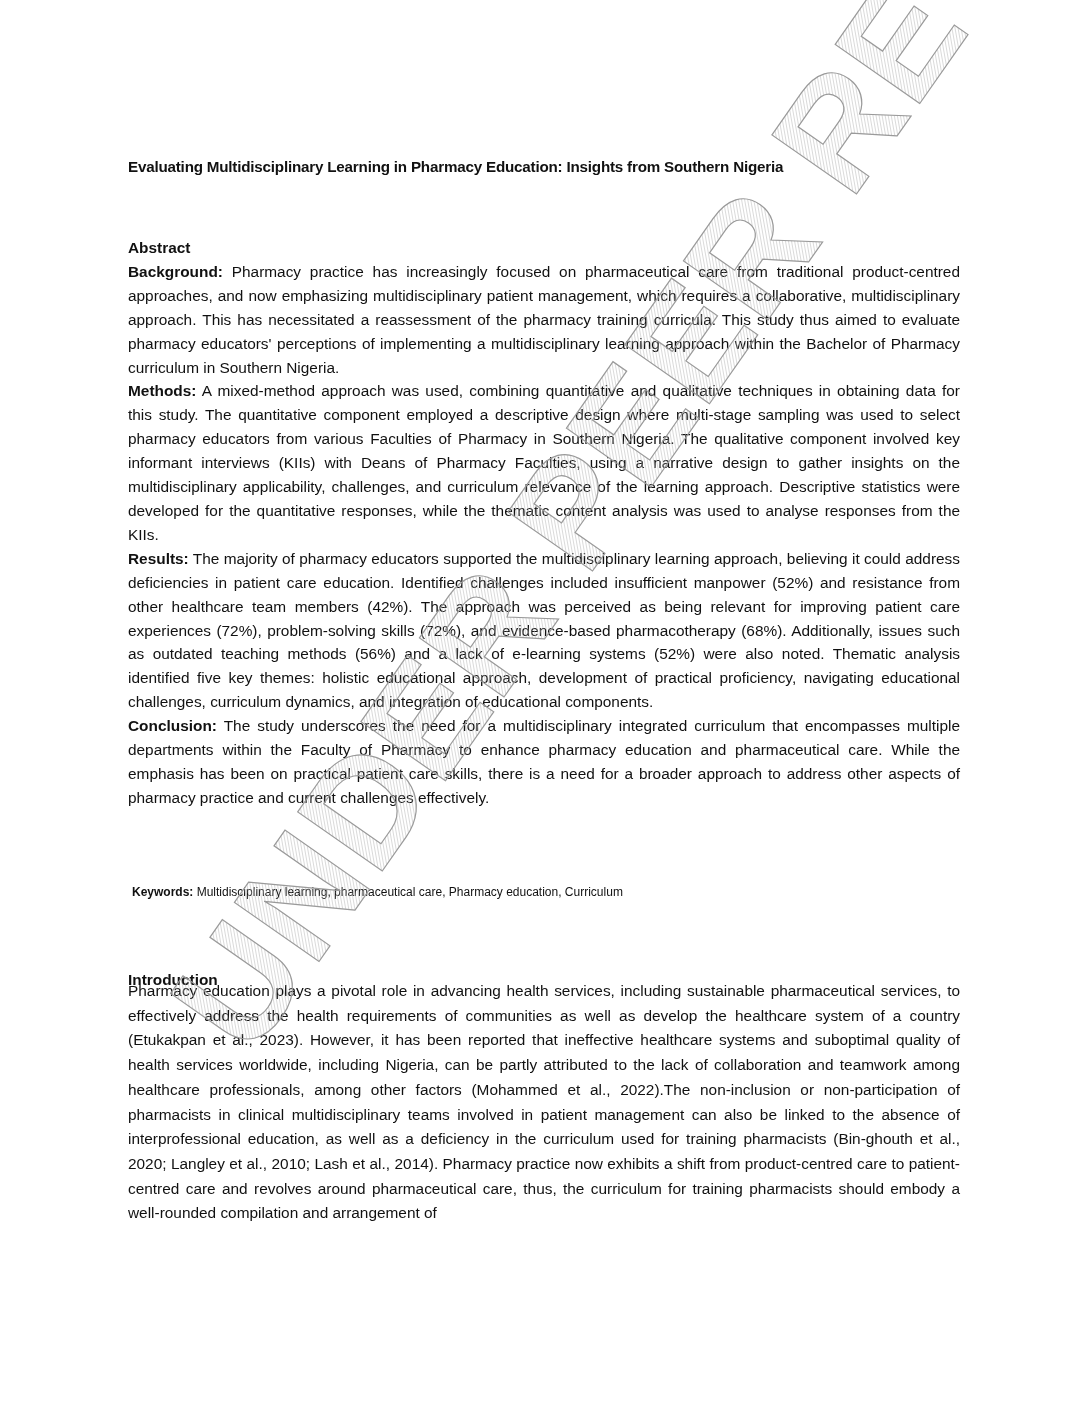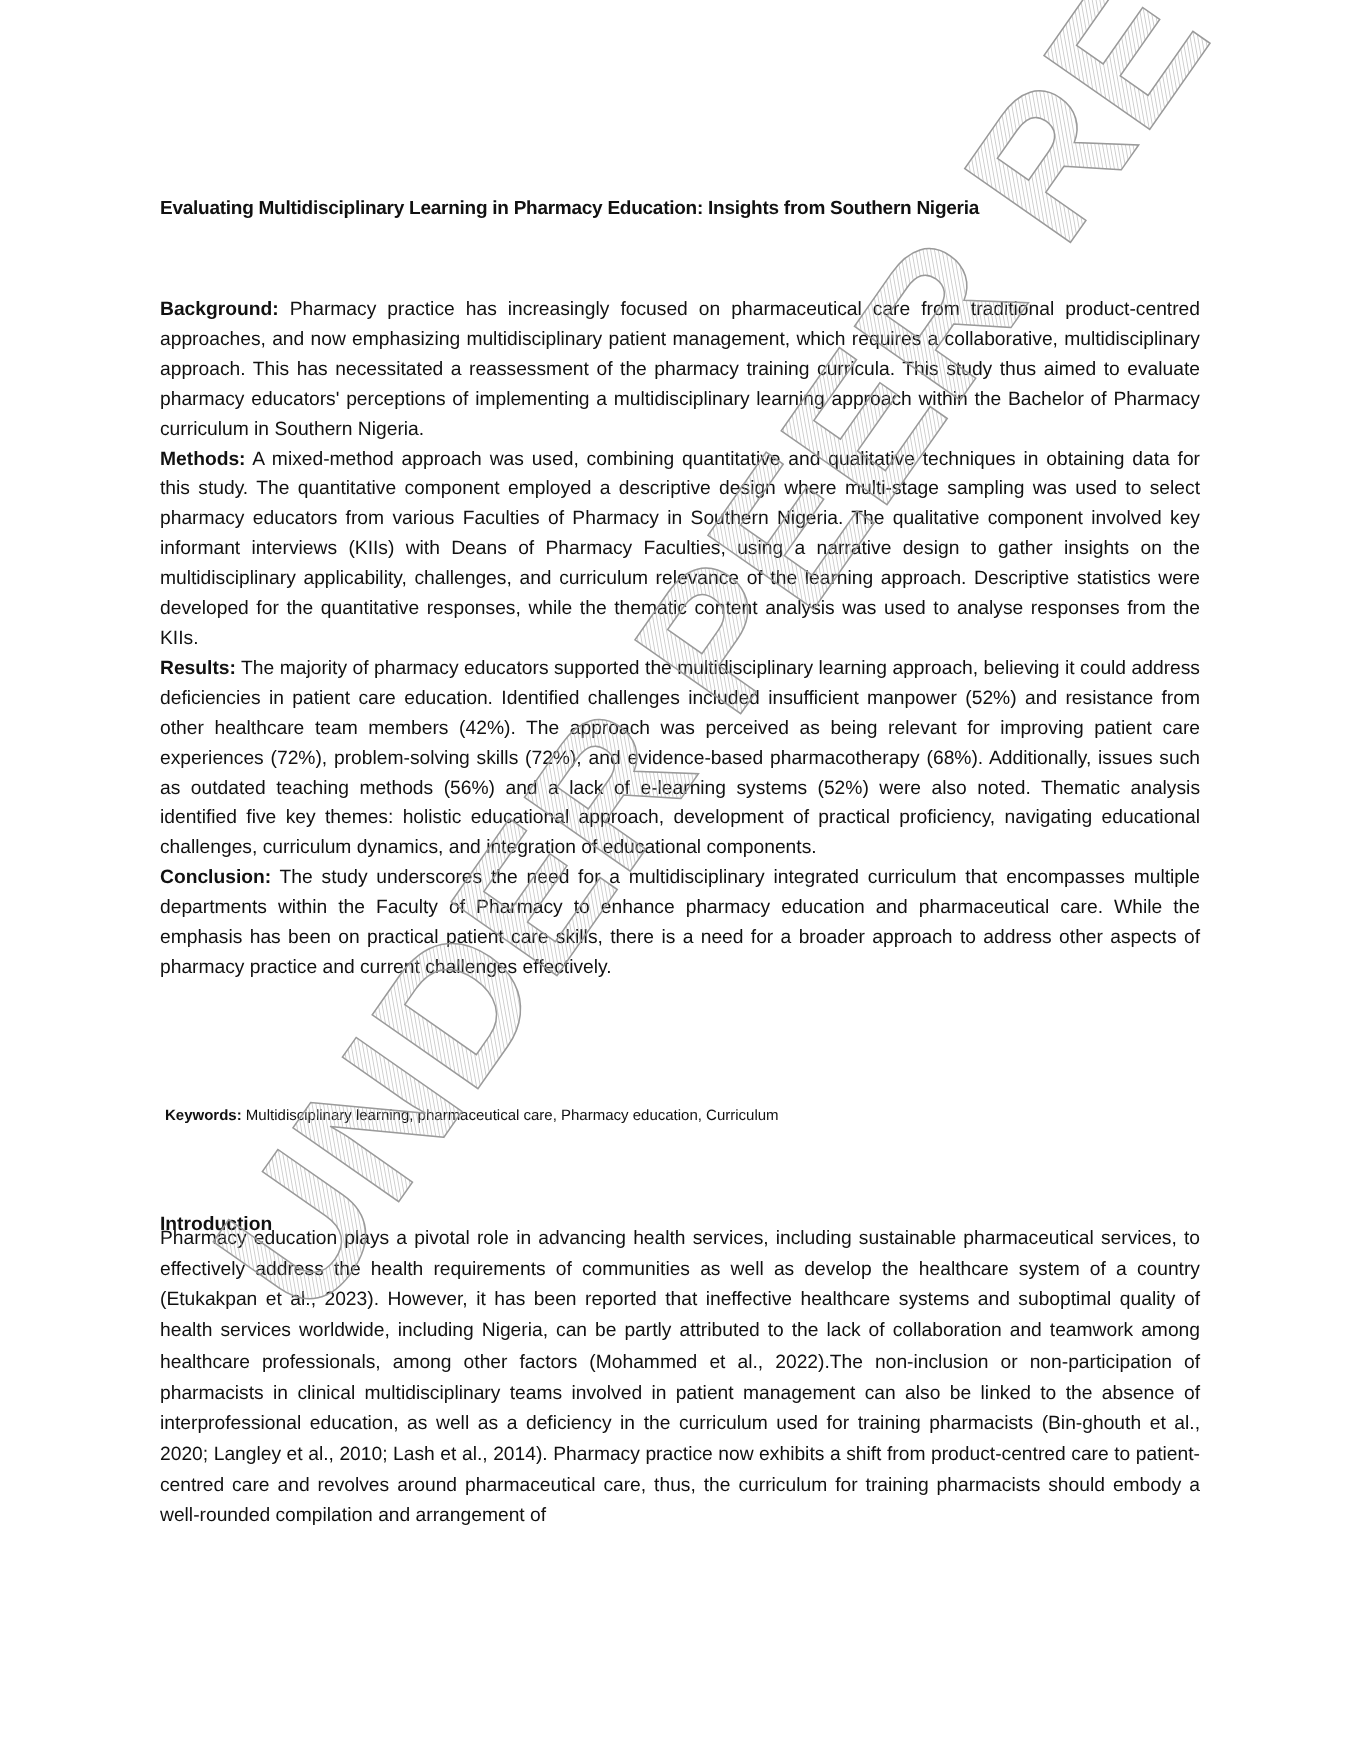--- a/index.html
+++ b/index.html
@@ -19,20 +19,21 @@
            line-height: 24.7px; text-align: justify; margin: 0; }
   .watermark { position: absolute; left: 0; top: 0; width: 1088px; height: 1408px; pointer-events: none; }
 </style>
 </head>
 <body>
 
 <div class="page">
   <div class="title">Evaluating Multidisciplinary Learning in Pharmacy Education: Insights from Southern Nigeria</div>
 
   <div class="abstract">
+    <p class="heading">Abstract</p>
     <p><span class="lbl">Background:</span><span> Pharmacy practice has increasingly focused on pharmaceutical care from traditional product-centred approaches, and now emphasizing multidisciplinary patient management, which requires a collaborative, multidisciplinary approach. This has necessitated a reassessment of the pharmacy training curricula. This study thus aimed to evaluate pharmacy educators' perceptions of implementing a multidisciplinary learning approach within the Bachelor of Pharmacy curriculum in Southern Nigeria.</span></p>
     <p><span class="lbl">Methods:</span><span> A mixed-method approach was used, combining quantitative and qualitative techniques in obtaining data for this study. The quantitative component employed a descriptive design where multi-stage sampling was used to select pharmacy educators from various Faculties of Pharmacy in Southern Nigeria. The qualitative component involved key informant interviews (KIIs) with Deans of Pharmacy Faculties, using a narrative design to gather insights on the multidisciplinary applicability, challenges, and curriculum relevance of the learning approach. Descriptive statistics were developed for the quantitative responses, while the thematic content analysis was used to analyse responses from the KIIs.</span></p>
     <p><span class="lbl">Results:</span><span> The majority of pharmacy educators supported the multidisciplinary learning approach, believing it could address deficiencies in patient care education. Identified challenges included insufficient manpower (52%) and resistance from other healthcare team members (42%). The approach was perceived as being relevant for improving patient care experiences (72%), problem-solving skills (72%), and evidence-based pharmacotherapy (68%). Additionally, issues such as outdated teaching methods (56%) and a lack of e-learning systems (52%) were also noted. Thematic analysis identified five key themes: holistic educational approach, development of practical proficiency, navigating educational challenges, curriculum dynamics, and integration of educational components.</span></p>
     <p><span class="lbl">Conclusion:</span><span> The study underscores the need for a multidisciplinary integrated curriculum that encompasses multiple departments within the Faculty of Pharmacy to enhance pharmacy education and pharmaceutical care. While the emphasis has been on practical patient care skills, there is a need for a broader approach to address other aspects of pharmacy practice and current challenges effectively.</span></p>
   </div>
 
   <div class="keywords"><span class="lbl">Keywords:</span><span> Multidisciplinary learning, pharmaceutical care, Pharmacy education, Curriculum</span></div>
 
   <div class="intro-h">Introduction</div>
   <p class="intro">Pharmacy education plays a pivotal role in advancing health services, including sustainable pharmaceutical services, to effectively address the health requirements of communities as well as develop the healthcare system of a country (Etukakpan et al., 2023). However, it has been reported that ineffective healthcare systems and suboptimal quality of health services worldwide, including Nigeria, can be partly attributed to the lack of collaboration and teamwork among healthcare professionals, among other factors (Mohammed et al., 2022).The non-inclusion or non-participation of pharmacists in clinical multidisciplinary teams involved in patient management can also be linked to the absence of interprofessional education, as well as a deficiency in the curriculum used for training pharmacists (Bin-ghouth et al., 2020; Langley et al., 2010; Lash et al., 2014). Pharmacy practice now exhibits a shift from product-centred care to patient-centred care and revolves around pharmaceutical care, thus, the curriculum for training pharmacists should embody a well-rounded compilation and arrangement of</p>

